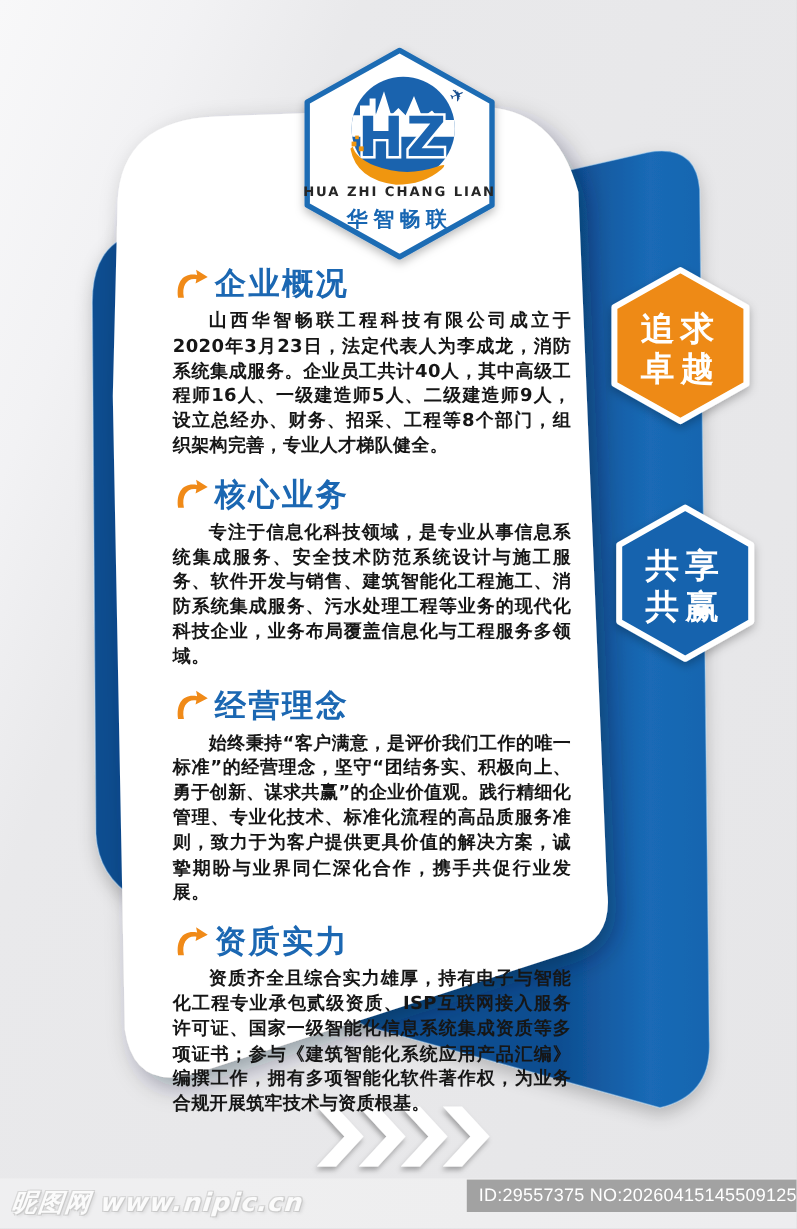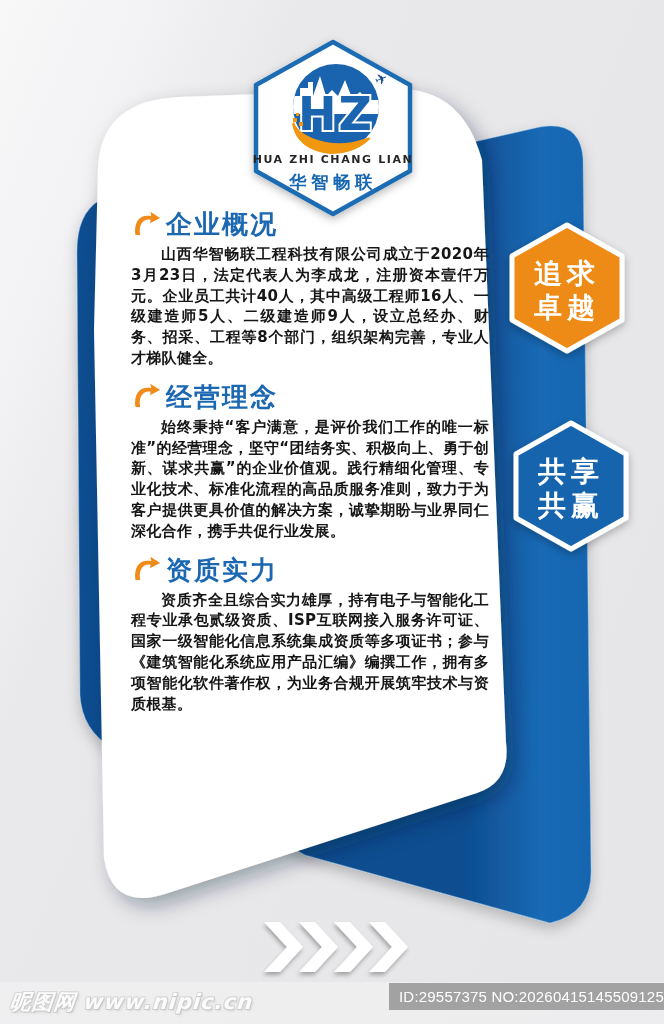--- a/index.html
+++ b/index.html
@@ -3,21 +3,21 @@
 <meta charset="utf-8">
 <style>
   html,body{margin:0;padding:0;background:#dcdcde;}
   .stage{
     position:relative;width:664px;height:1024px;overflow:hidden;
     background:linear-gradient(112deg,#f8f8f9 0%,#f2f2f4 15%,#e9e9eb 28%,#e6e6e8 100%);
     font-family:"DejaVu Sans",sans-serif;
   }
   svg.scene{position:absolute;left:0;top:0;}
   .content{position:absolute;left:128px;top:206px;width:364px;}
-  .sec{margin:3px;}
+  .sec{margin:16px;}
   .sec-h{display:flex;align-items:center;height:30px;margin:0 0 5px 0;}
   .sec-h .aricon{flex:0 0 auto;margin-right:5px;}
   .sec-title{
     font-size:26px;font-weight:bold;color:#1b67b2;letter-spacing:2px;
     line-height:30px;white-space:nowrap;
   }
   .sec-p{
     margin:0 0 13px 0;font-size:15px;font-weight:700;color:#161616;
     line-height:20.8px;letter-spacing:0.3px;text-align:justify;text-indent:2em;
   }
@@ -129,23 +129,32 @@
 
   <div class="content">
 
     <div class="sec">
       <div class="sec-h">
         <svg class="aricon" width="30" height="27" viewBox="0 0 34 30">
           <path d="M5,27 C3,12 10,3 23,5.5 L22,0.5 L33,7.5 L21.5,13.5 L22.3,9.5 C14,8 8,15 10.5,27 Z" fill="#f08a18"></path>
         </svg>
         <span class="sec-title">企业概况</span>
       </div>
-      <p class="sec-p">山西华智畅联工程科技有限公司成立于2020年3月23日，法定代表人为李成龙，注册资本壹仟万元。企业员工共计40人，其中高级工程师16人、一级建造师5人、二级建造师9人，设立总经办、财务、招采、工程等8个部门，组织架构完善，专业人才梯队健全。</p>
+      <p class="sec-p">山西华智畅联工程科技有限公司成立于2020年3月23日，法定代表人为李成龙，消防系统集成服务。企业员工共计40人，其中高级工程师16人、一级建造师5人、二级建造师9人，设立总经办、财务、招采、工程等8个部门，组织架构完善，专业人才梯队健全。</p>
     </div>
 
+    <div class="sec">
+      <div class="sec-h">
+        <svg class="aricon" width="30" height="27" viewBox="0 0 34 30">
+          <path d="M5,27 C3,12 10,3 23,5.5 L22,0.5 L33,7.5 L21.5,13.5 L22.3,9.5 C14,8 8,15 10.5,27 Z" fill="#f08a18"></path>
+        </svg>
+        <span class="sec-title">核心业务</span>
+      </div>
+      <p class="sec-p">专注于信息化科技领域，是专业从事信息系统集成服务、安全技术防范系统设计与施工服务、软件开发与销售、建筑智能化工程施工、消防系统集成服务、污水处理工程等业务的现代化科技企业，业务布局覆盖信息化与工程服务多领域。</p>
+    </div>
 
     <div class="sec">
       <div class="sec-h">
         <svg class="aricon" width="30" height="27" viewBox="0 0 34 30">
           <path d="M5,27 C3,12 10,3 23,5.5 L22,0.5 L33,7.5 L21.5,13.5 L22.3,9.5 C14,8 8,15 10.5,27 Z" fill="#f08a18"></path>
         </svg>
         <span class="sec-title">经营理念</span>
       </div>
       <p class="sec-p">始终秉持“客户满意，是评价我们工作的唯一标准”的经营理念，坚守“团结务实、积极向上、勇于创新、谋求共赢”的企业价值观。践行精细化管理、专业化技术、标准化流程的高品质服务准则，致力于为客户提供更具价值的解决方案，诚挚期盼与业界同仁深化合作，携手共促行业发展。</p>
     </div>

